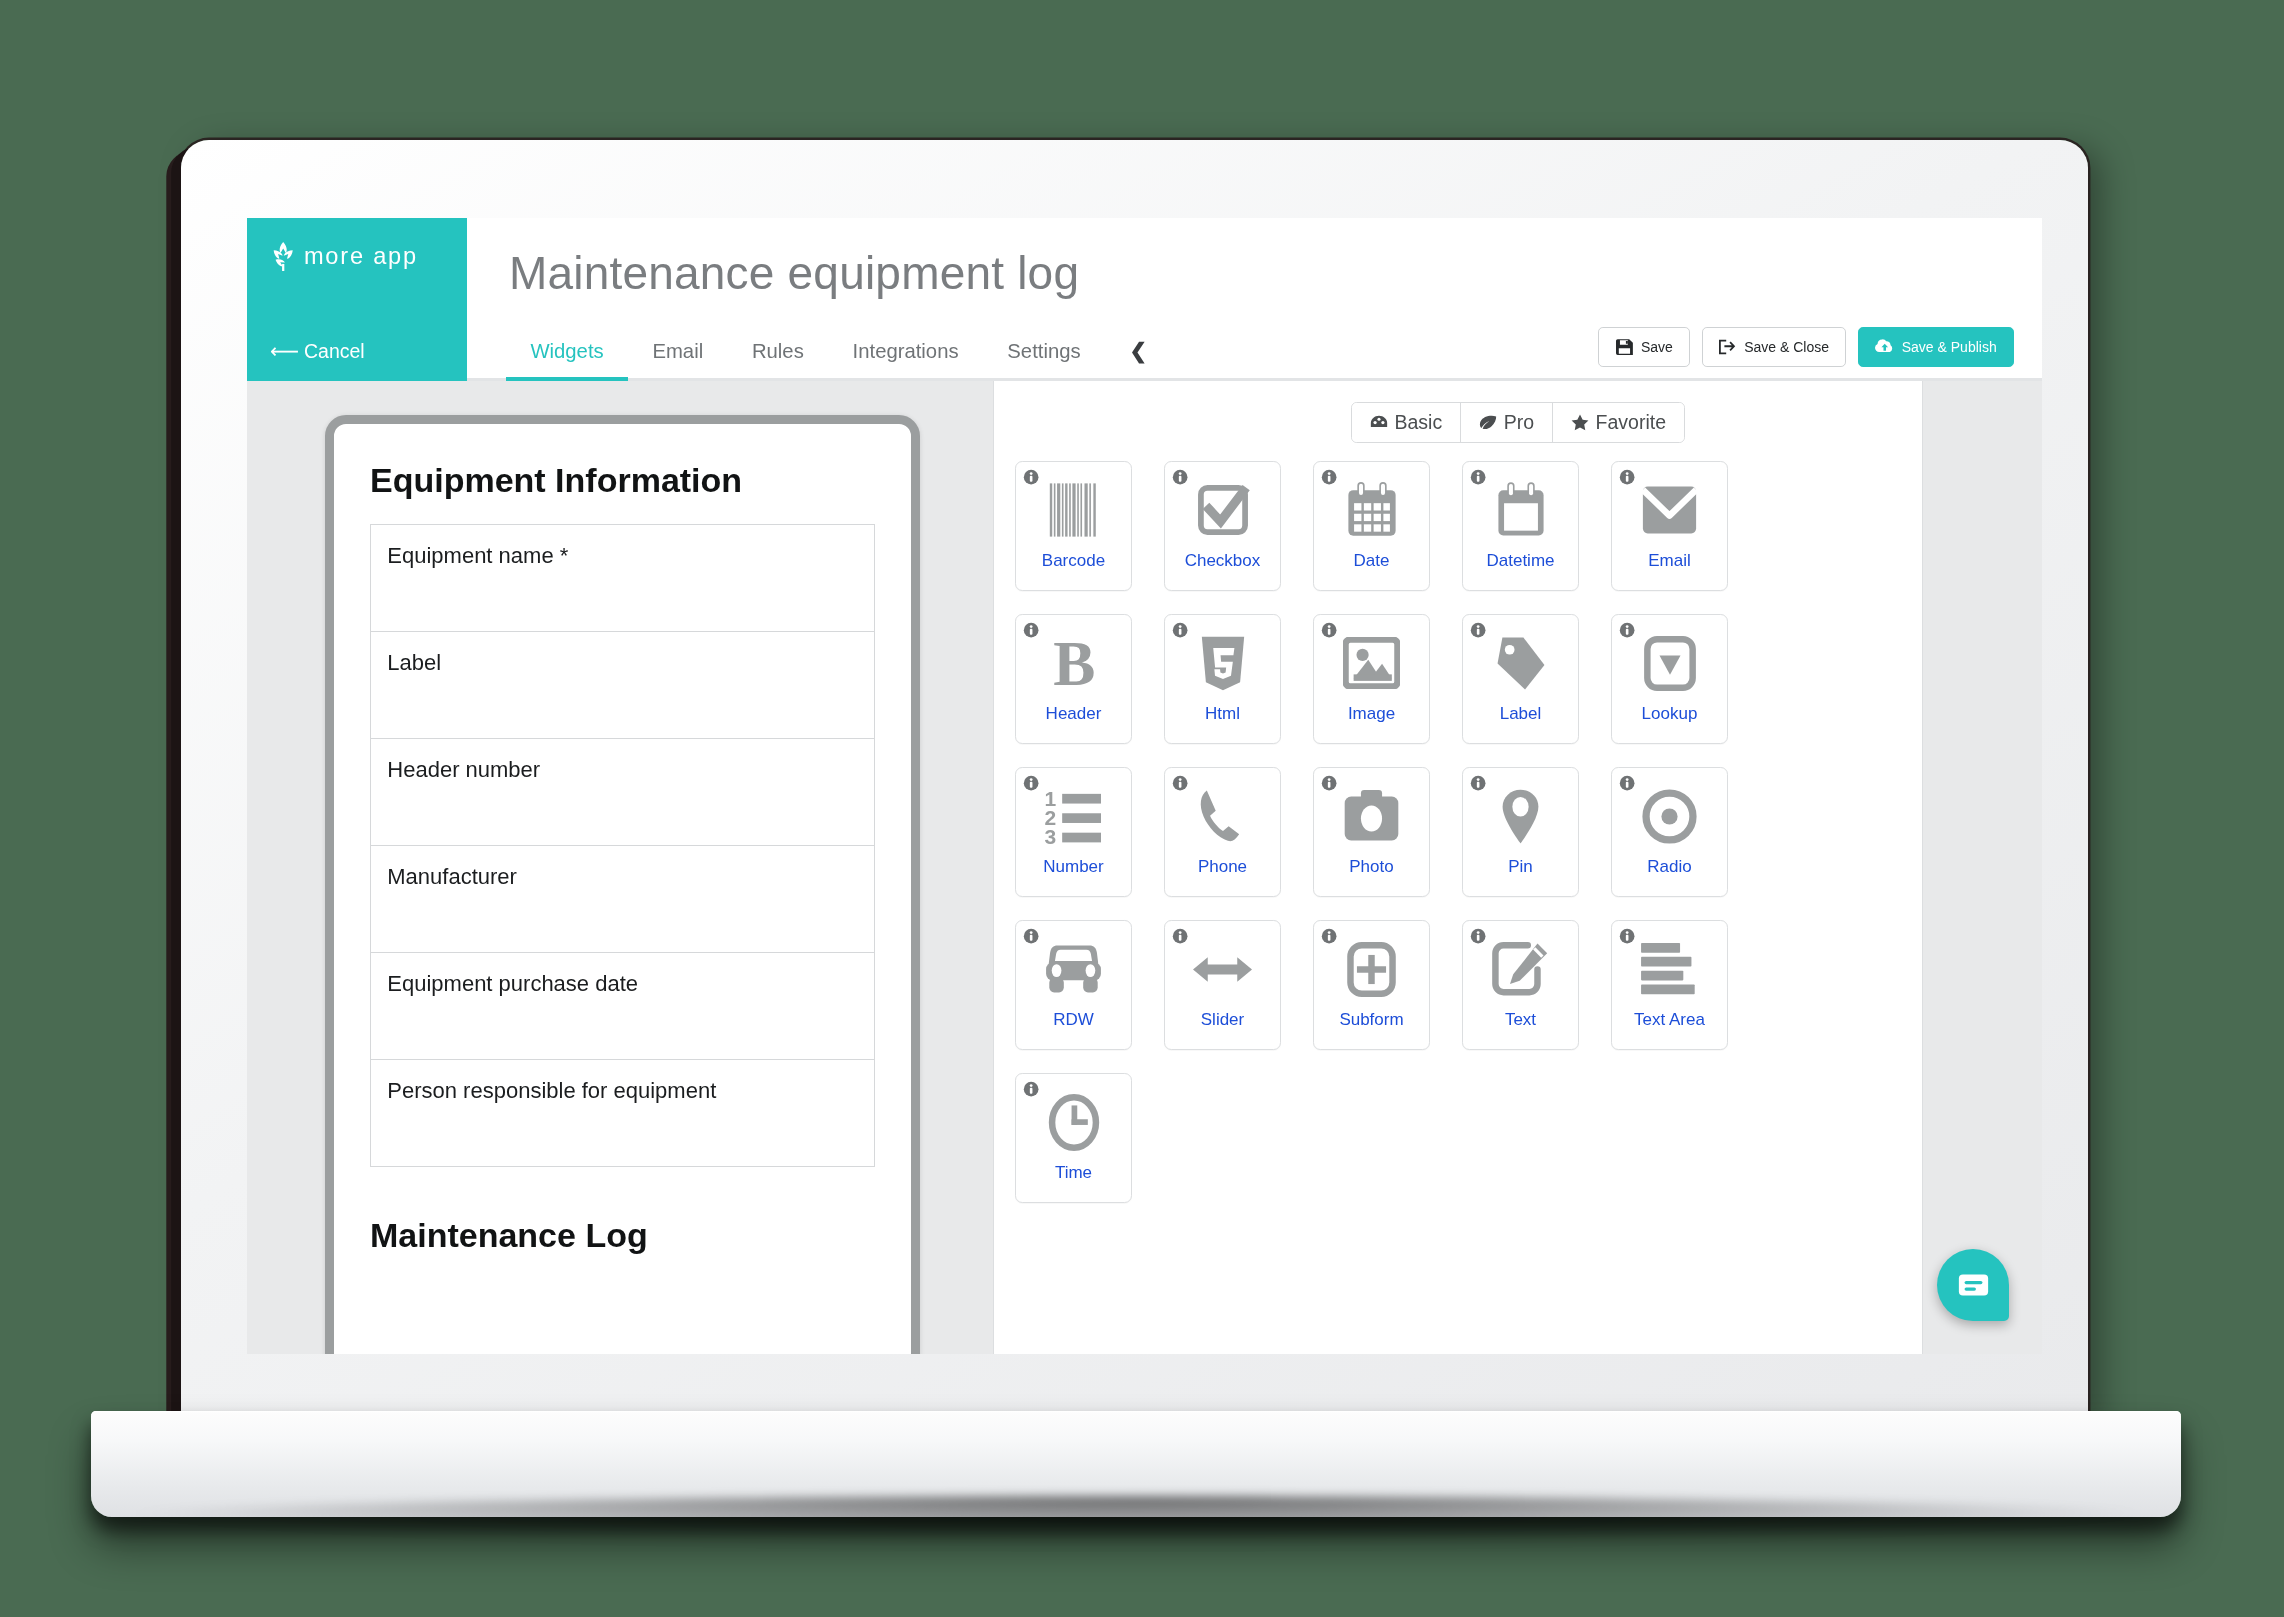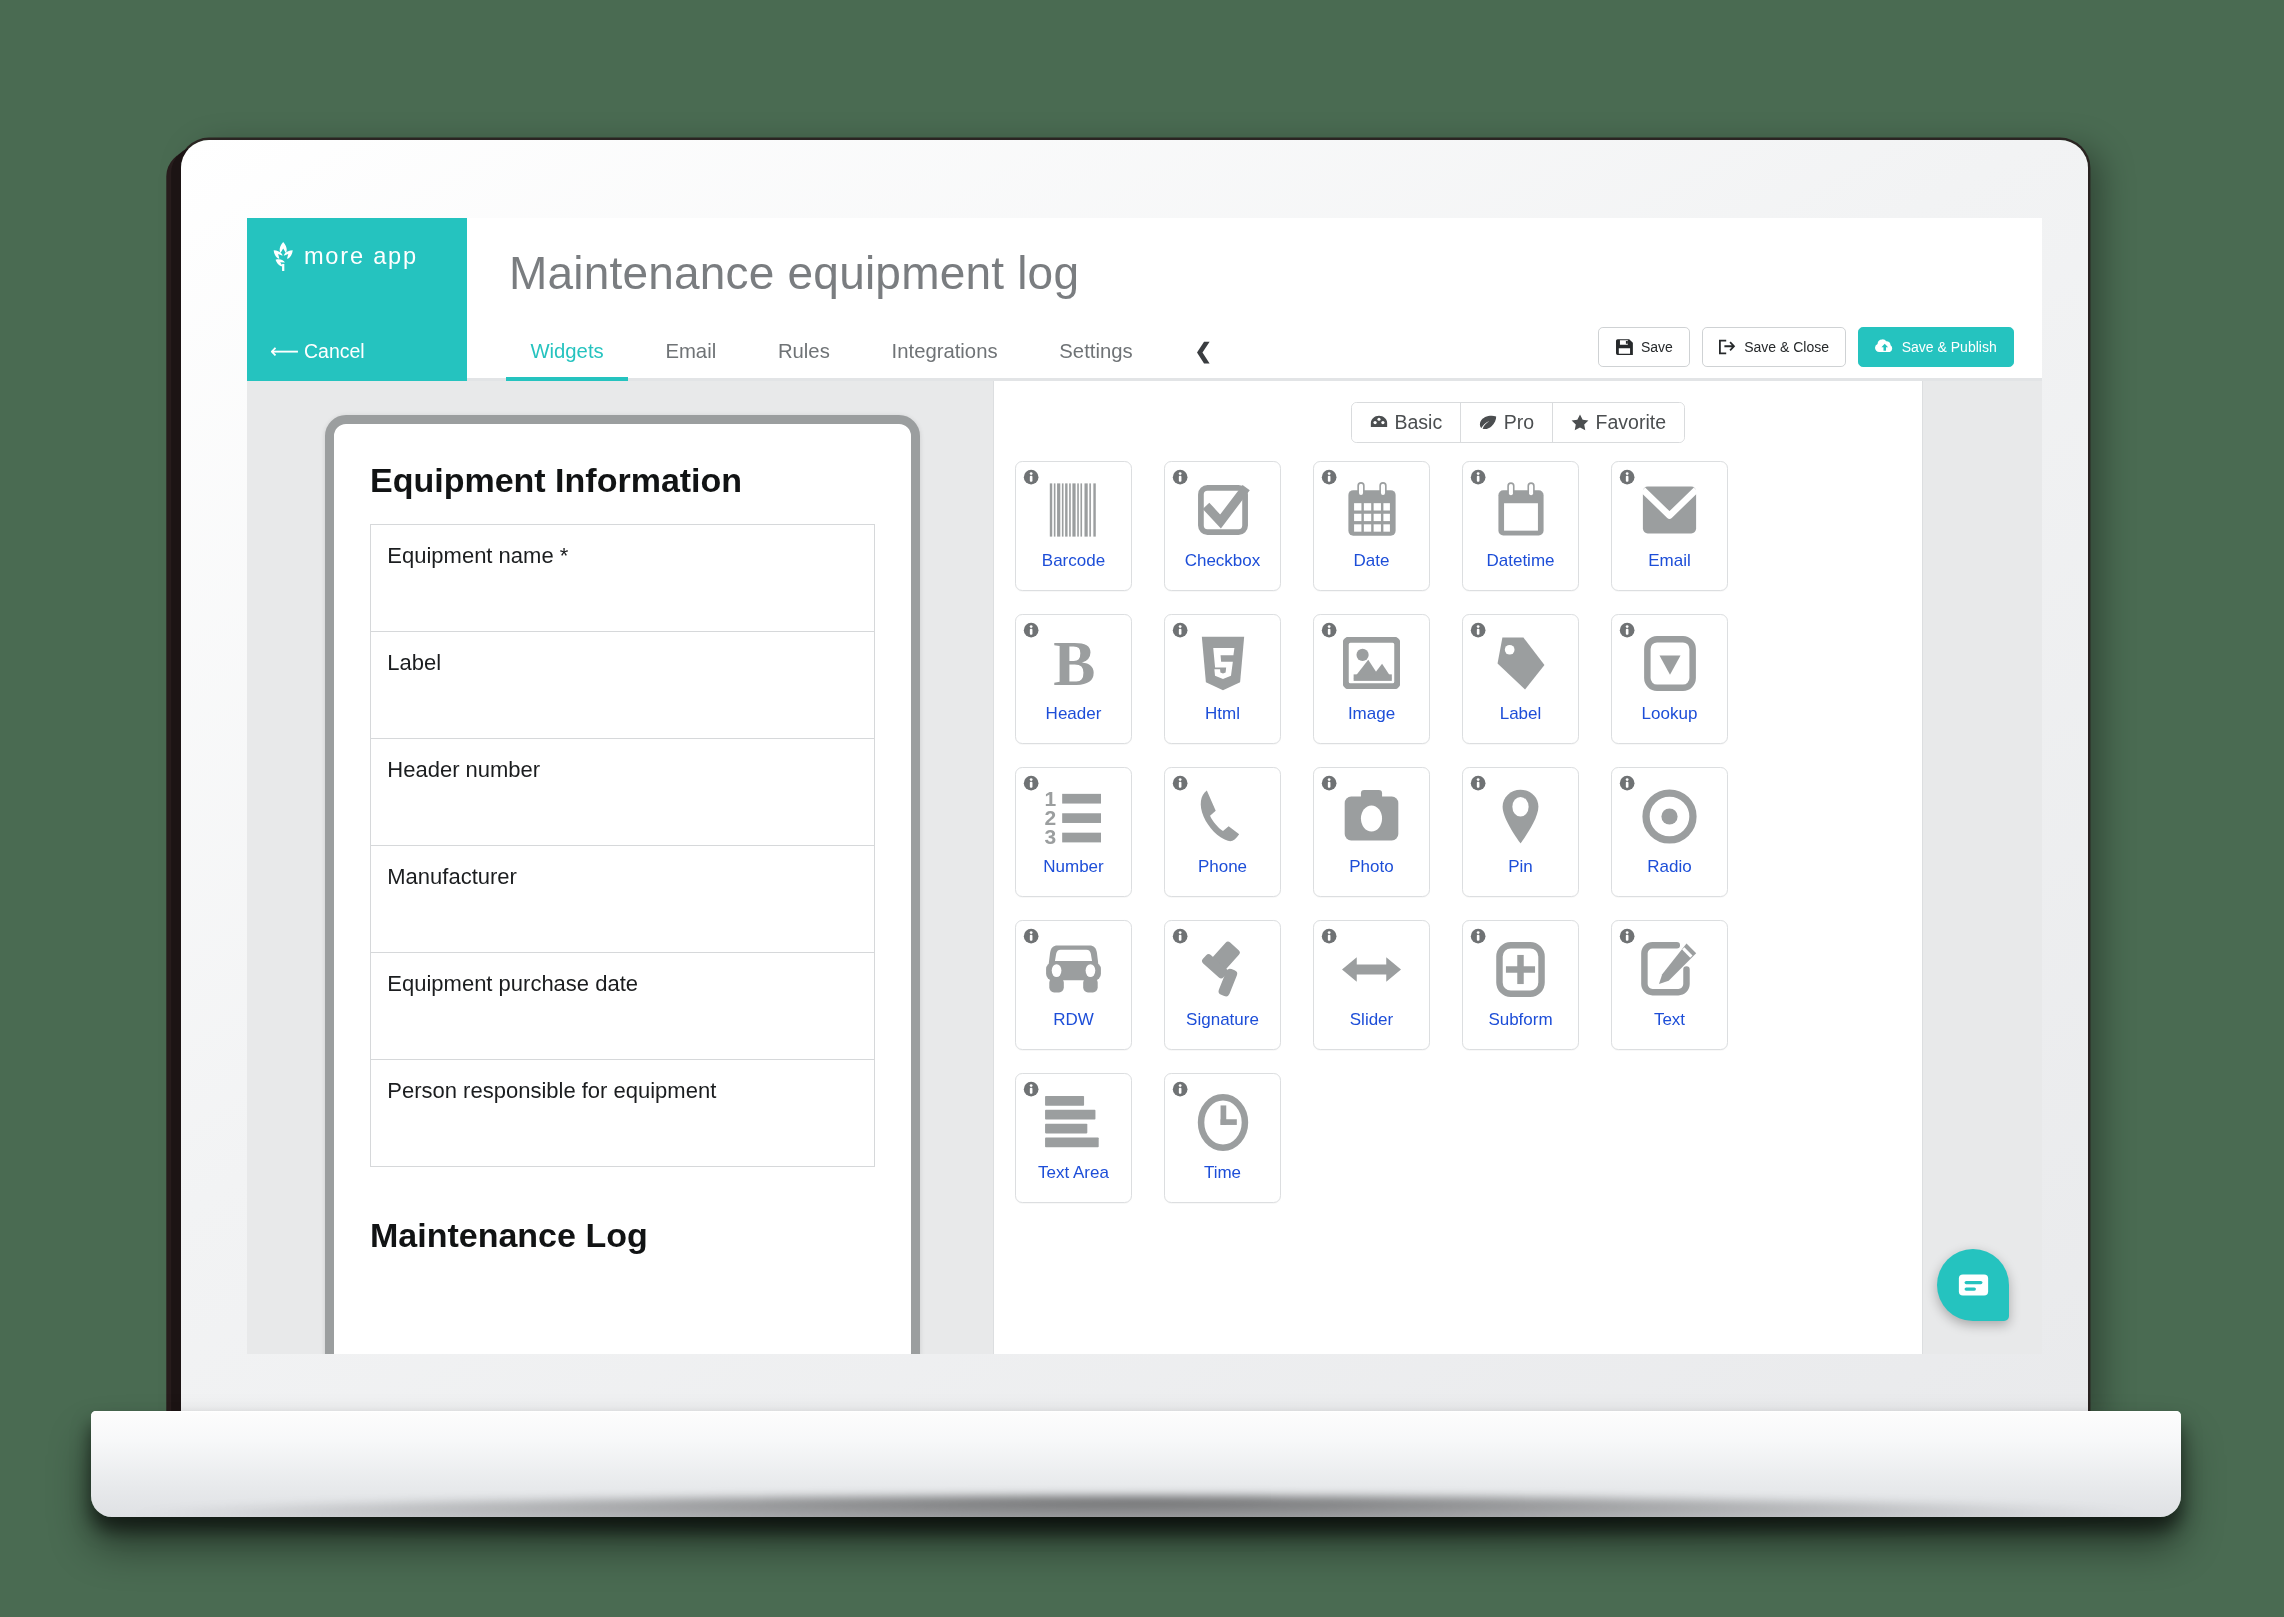--- a/index.html
+++ b/index.html
@@ -154,21 +154,21 @@
   }
 
   #nav-row {
     margin-top: auto;
     display: flex;
     align-items: flex-end;
     padding: 0 33px 0 39px;
     height: 59px;
     position: relative;
   }
-  #nav-tabs { display: flex; align-items: flex-end; gap: 13px; }
+  #nav-tabs { display: flex; align-items: flex-end; gap: 0; }
   .nav-tab {
     font-size: 20.3px;
     color: #6f7376;
     padding: 0 24.4px 14.6px 24.4px;
     cursor: pointer;
     white-space: nowrap;
     position: relative;
   }
   .nav-tab.active { color: #25c3bf; }
   .nav-tab.active::after {
@@ -832,35 +832,20 @@
                   <rect x="2" y="23" width="68" height="22" rx="8" fill="#9b9e9f"></rect>
                   <rect x="6" y="42" width="18" height="18" rx="6" fill="#9b9e9f"></rect>
                   <rect x="48" y="42" width="18" height="18" rx="6" fill="#9b9e9f"></rect>
                   <ellipse cx="15" cy="33" rx="6" ry="8" fill="#ffffff"></ellipse>
                   <ellipse cx="57" cy="33" rx="6" ry="8" fill="#ffffff"></ellipse>
                 </svg>
               </div>
               <div class="widget-label">RDW</div>
             </div>
 
-            <div class="widget-card">
-              <svg class="widget-info-badge" viewBox="0 0 20 20" xmlns="http://www.w3.org/2000/svg">
-                  <circle cx="10" cy="10" r="9" fill="#6f7274"></circle>
-                  <circle cx="10" cy="5.6" r="1.7" fill="#ffffff"></circle>
-                  <rect x="8.4" y="8.4" width="3.2" height="7.2" rx="1.2" fill="#ffffff"></rect>
-                </svg>
-              <div class="widget-icon">
-                <svg width="54" height="57" viewBox="0 0 66 70" xmlns="http://www.w3.org/2000/svg">
-                  <rect x="24" y="2" width="22" height="36" rx="4" transform="rotate(42 35 20)" fill="#9b9e9f"></rect>
-                  <rect x="6" y="24" width="34" height="14" rx="4" transform="rotate(42 23 31)" fill="#9b9e9f"></rect>
-                  <rect x="32" y="34" width="14" height="34" rx="5" transform="rotate(22 39 51)" fill="#9b9e9f"></rect>
-                </svg>
-              </div>
-              <div class="widget-label">Signature</div>
-            </div>
 
             <div class="widget-card">
               <svg class="widget-info-badge" viewBox="0 0 20 20" xmlns="http://www.w3.org/2000/svg">
                   <circle cx="10" cy="10" r="9" fill="#6f7274"></circle>
                   <circle cx="10" cy="5.6" r="1.7" fill="#ffffff"></circle>
                   <rect x="8.4" y="8.4" width="3.2" height="7.2" rx="1.2" fill="#ffffff"></rect>
                 </svg>
               <div class="widget-icon">
                 <svg width="59" height="33" viewBox="0 0 72 40" xmlns="http://www.w3.org/2000/svg">
                   <path d="M0 20 L18 5 L18 14 L54 14 L54 5 L72 20 L54 35 L54 26 L18 26 L18 35 Z" fill="#9b9e9f"></path>

